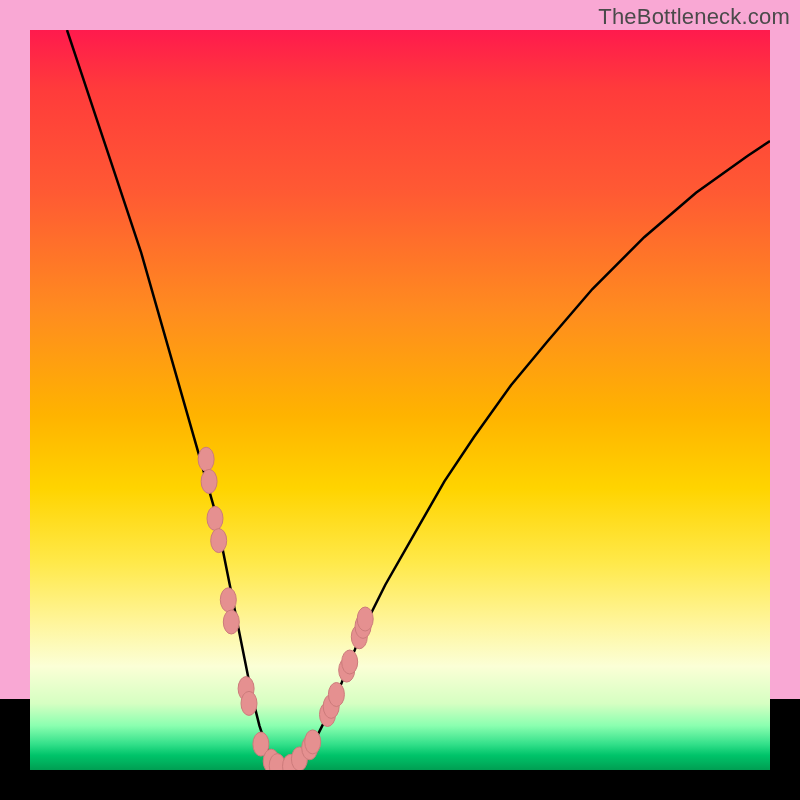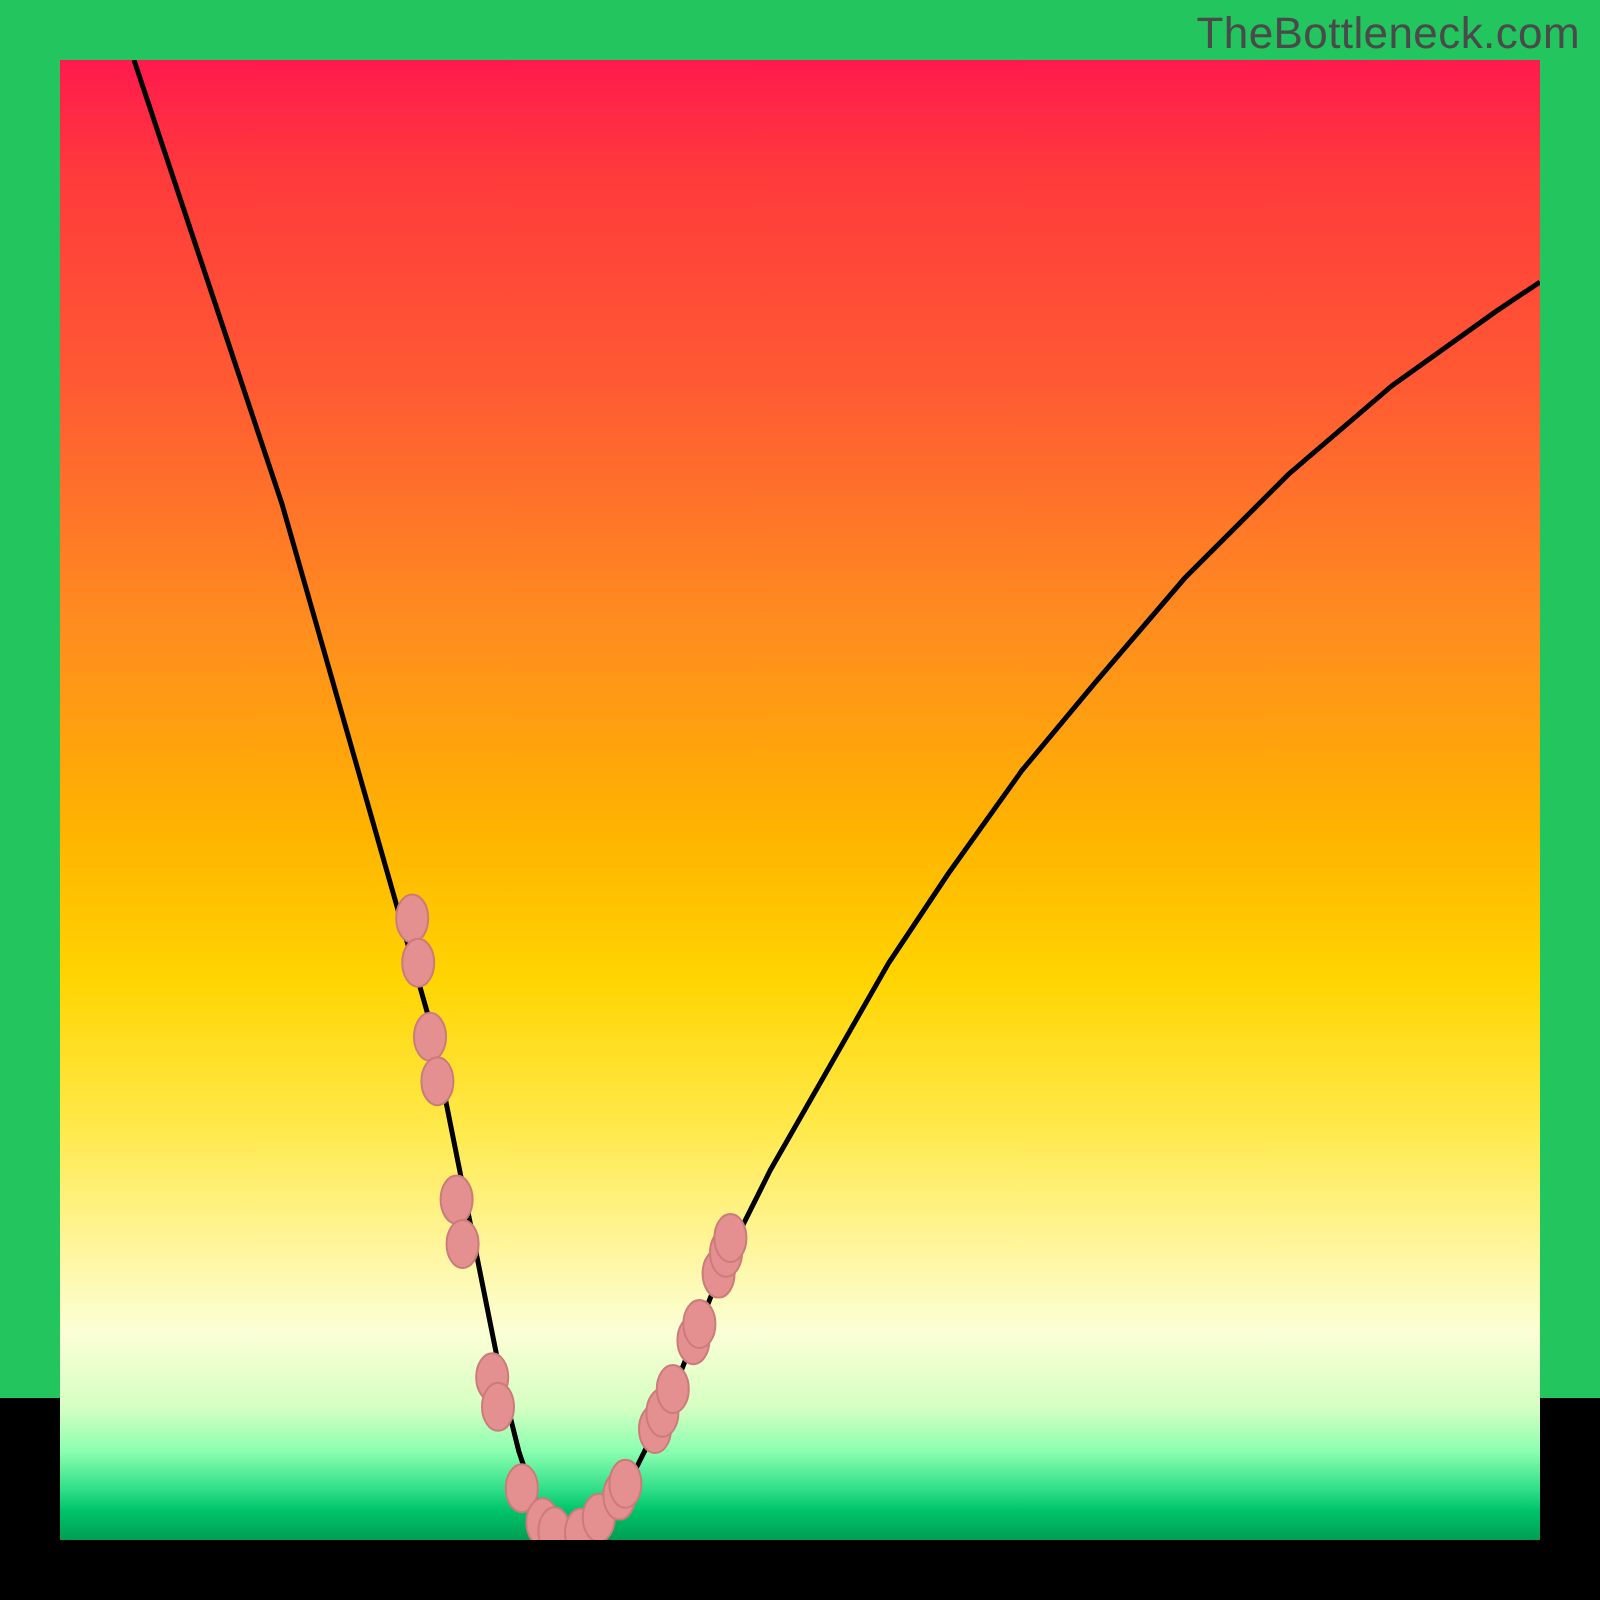--- a/index.html
+++ b/index.html
@@ -8,21 +8,21 @@
     width: 800px;
     height: 800px;
     overflow: hidden;
     background: #000;
     font-family: Arial, Helvetica, sans-serif;
   }
   .outer {
     position: relative;
     width: 800px;
     height: 699px;
-    background: #22c55e;
+    background: #f9a8d4;
   }
   .plot {
     position: absolute;
     left: 30px;
     top: 30px;
     width: 740px;
     height: 740px;
     
     background: linear-gradient(to bottom,
       #ff1a4d 0%,

